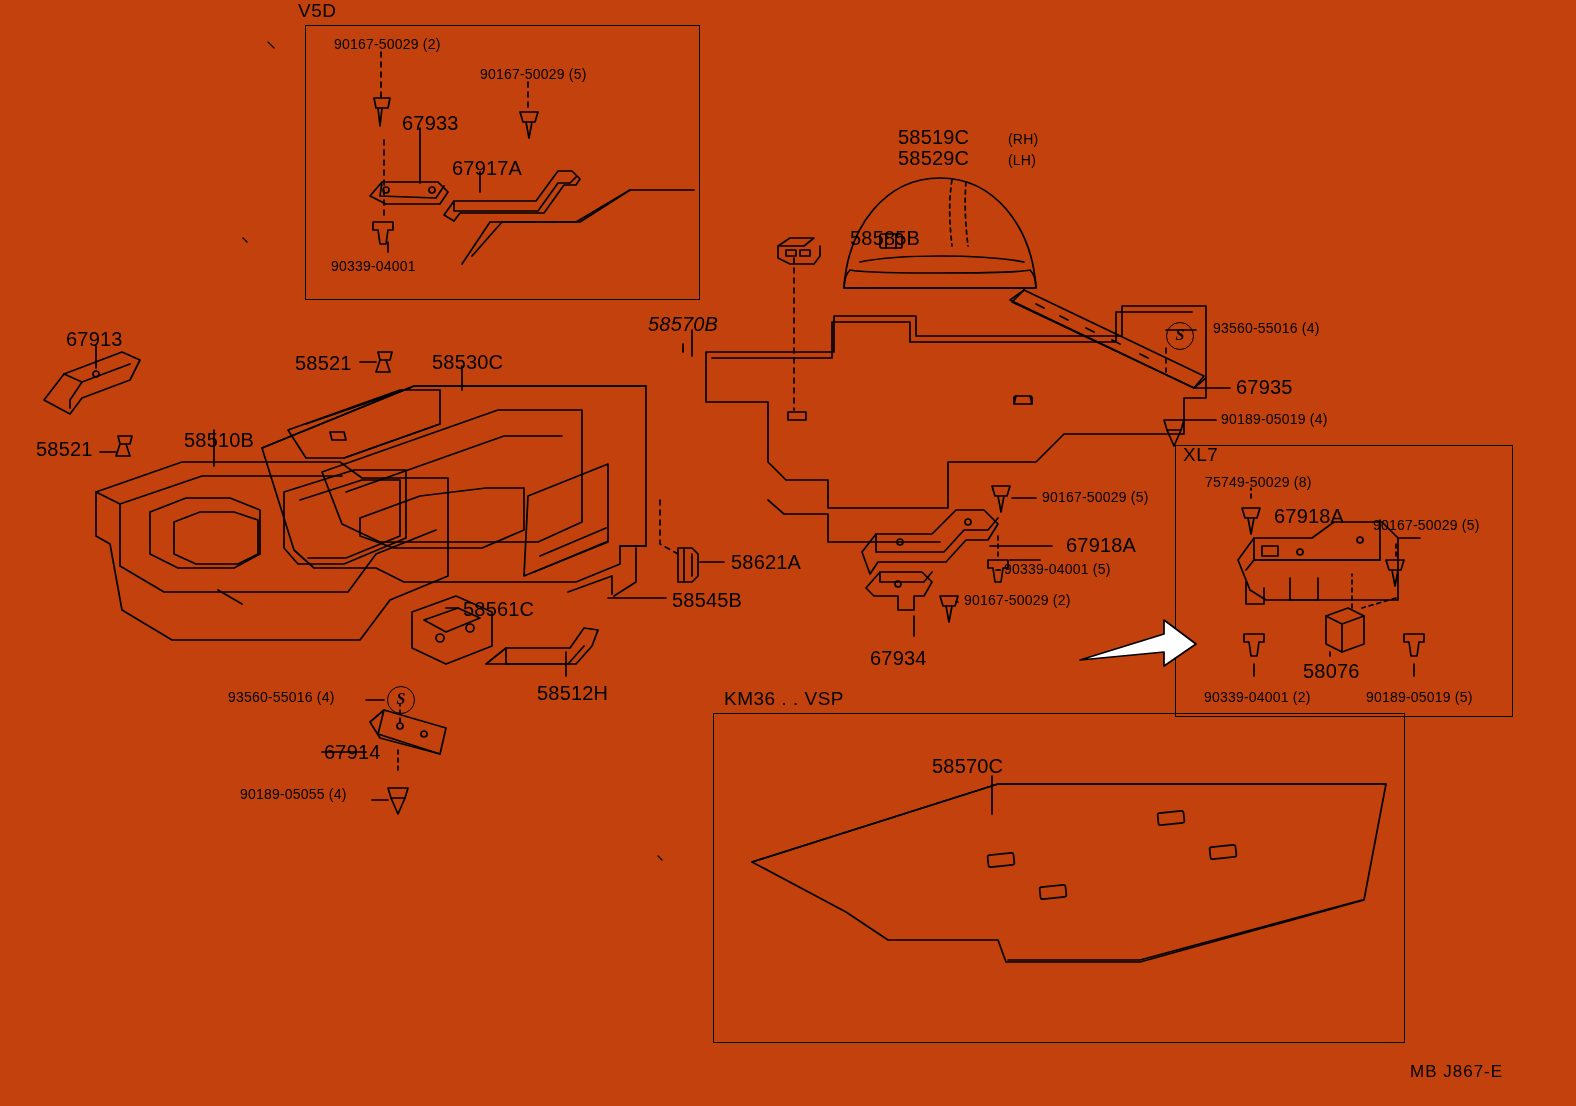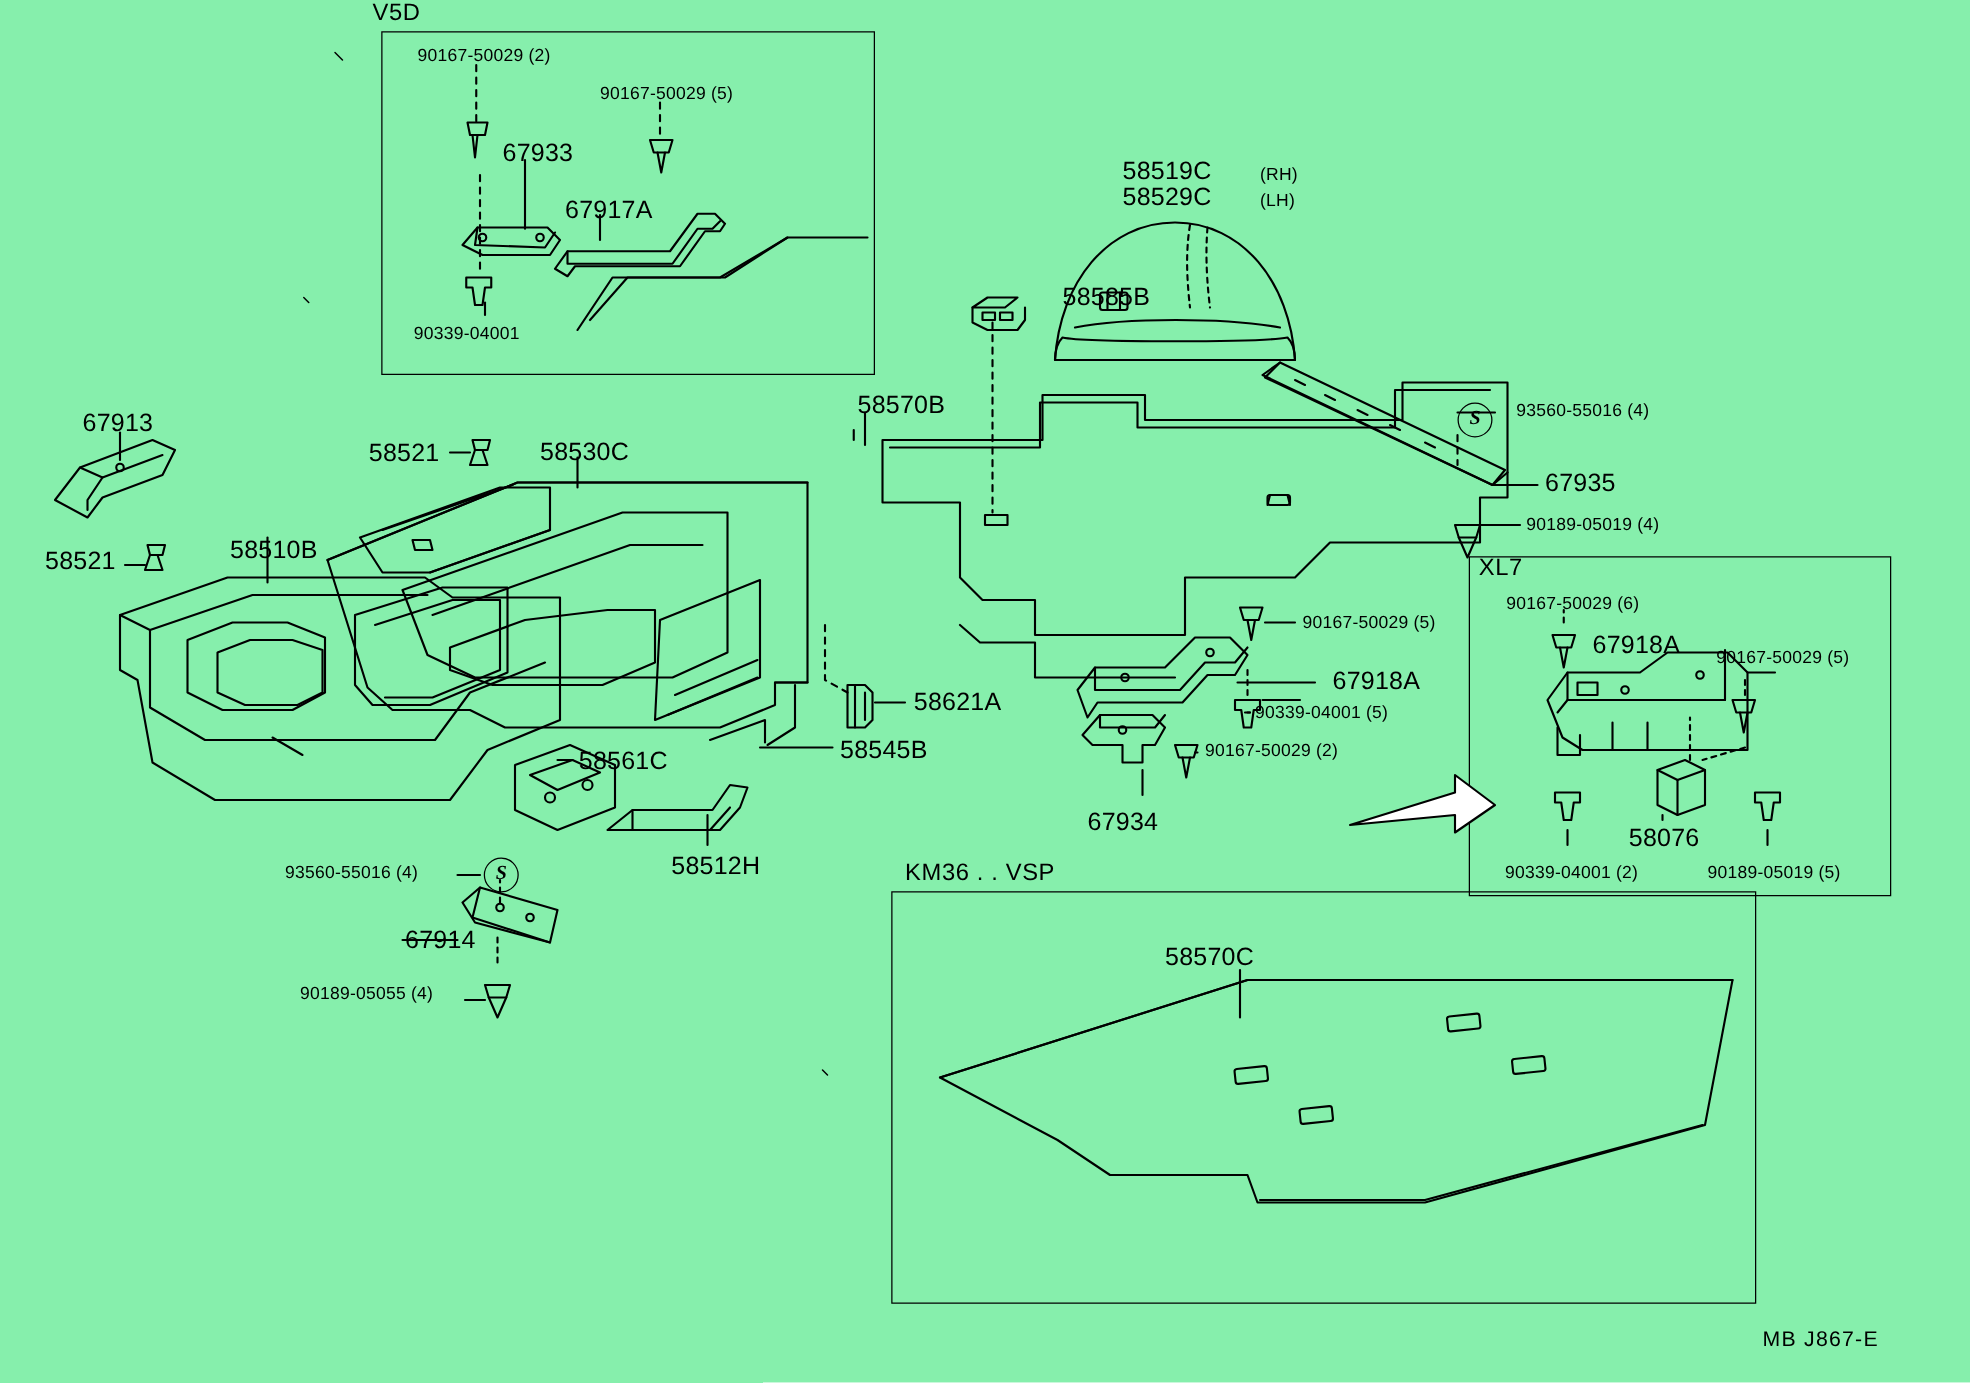--- a/index.html
+++ b/index.html
@@ -4,21 +4,21 @@
 <style>
   html, body {
     margin: 0;
     padding: 0;
     background: #ffffff;
   }
   #sheet {
     position: relative;
     width: 1576px;
     height: 1106px;
-    background: #86efac;
+    background: #c2410c;
     font-family: "Liberation Sans", sans-serif;
     color: #000000;
     overflow: hidden;
   }
   .lbl {
     position: absolute;
     white-space: nowrap;
     font-size: 14px;
     letter-spacing: 0.2px;
     color: #000;
@@ -356,32 +356,32 @@
   <span class="lbl big" style="left:402px; top:112px;">67933</span>
   <span class="lbl big" style="left:452px; top:157px;">67917A</span>
   <span class="lbl" style="left:331px; top:258px;">90339-04001</span>
 
   <span class="lbl big" style="left:898px; top:126px;">58519C</span>
   <span class="lbl sm" style="left:1008px; top:131px;">(RH)</span>
   <span class="lbl big" style="left:898px; top:147px;">58529C</span>
   <span class="lbl sm" style="left:1008px; top:152px;">(LH)</span>
 
   <span class="lbl big" style="left:808px; top:227px;margin-left:42px;">58585B</span>
-  <span class="lbl big" style="left:686px; top:313px;">58570B</span>
+  <span class="lbl big" style="left:648px; top:313px;font-style:italic;">58570B</span>
   <span class="lbl" style="left:1213px; top:320px;">93560-55016 (4)</span>
   <span class="lbl big" style="left:1236px; top:376px;">67935</span>
   <span class="lbl" style="left:1221px; top:411px;">90189-05019 (4)</span>
 
   <span class="lbl big" style="left:66px; top:328px;">67913</span>
   <span class="lbl big" style="left:295px; top:352px;">58521</span>
   <span class="lbl big" style="left:432px; top:351px;">58530C</span>
   <span class="lbl big" style="left:184px; top:429px;">58510B</span>
   <span class="lbl big" style="left:36px; top:438px;">58521</span>
 
-  <span class="lbl" style="left:1205px; top:474px;">90167-50029 (6)</span>
+  <span class="lbl" style="left:1205px; top:474px;">75749-50029 (8)</span>
   <span class="lbl" style="left:1042px; top:489px;">90167-50029 (5)</span>
   <span class="lbl big" style="left:1274px; top:505px;">67918A</span>
   <span class="lbl" style="left:1373px; top:517px;">90167-50029 (5)</span>
   <span class="lbl big" style="left:1066px; top:534px;">67918A</span>
   <span class="lbl big" style="left:731px; top:551px;">58621A</span>
   <span class="lbl" style="left:1004px; top:561px;">90339-04001 (5)</span>
   <span class="lbl big" style="left:672px; top:589px;">58545B</span>
   <span class="lbl big" style="left:463px; top:598px;">58561C</span>
   <span class="lbl" style="left:964px; top:592px;">90167-50029 (2)</span>
   <span class="lbl big" style="left:1303px; top:660px;">58076</span>

